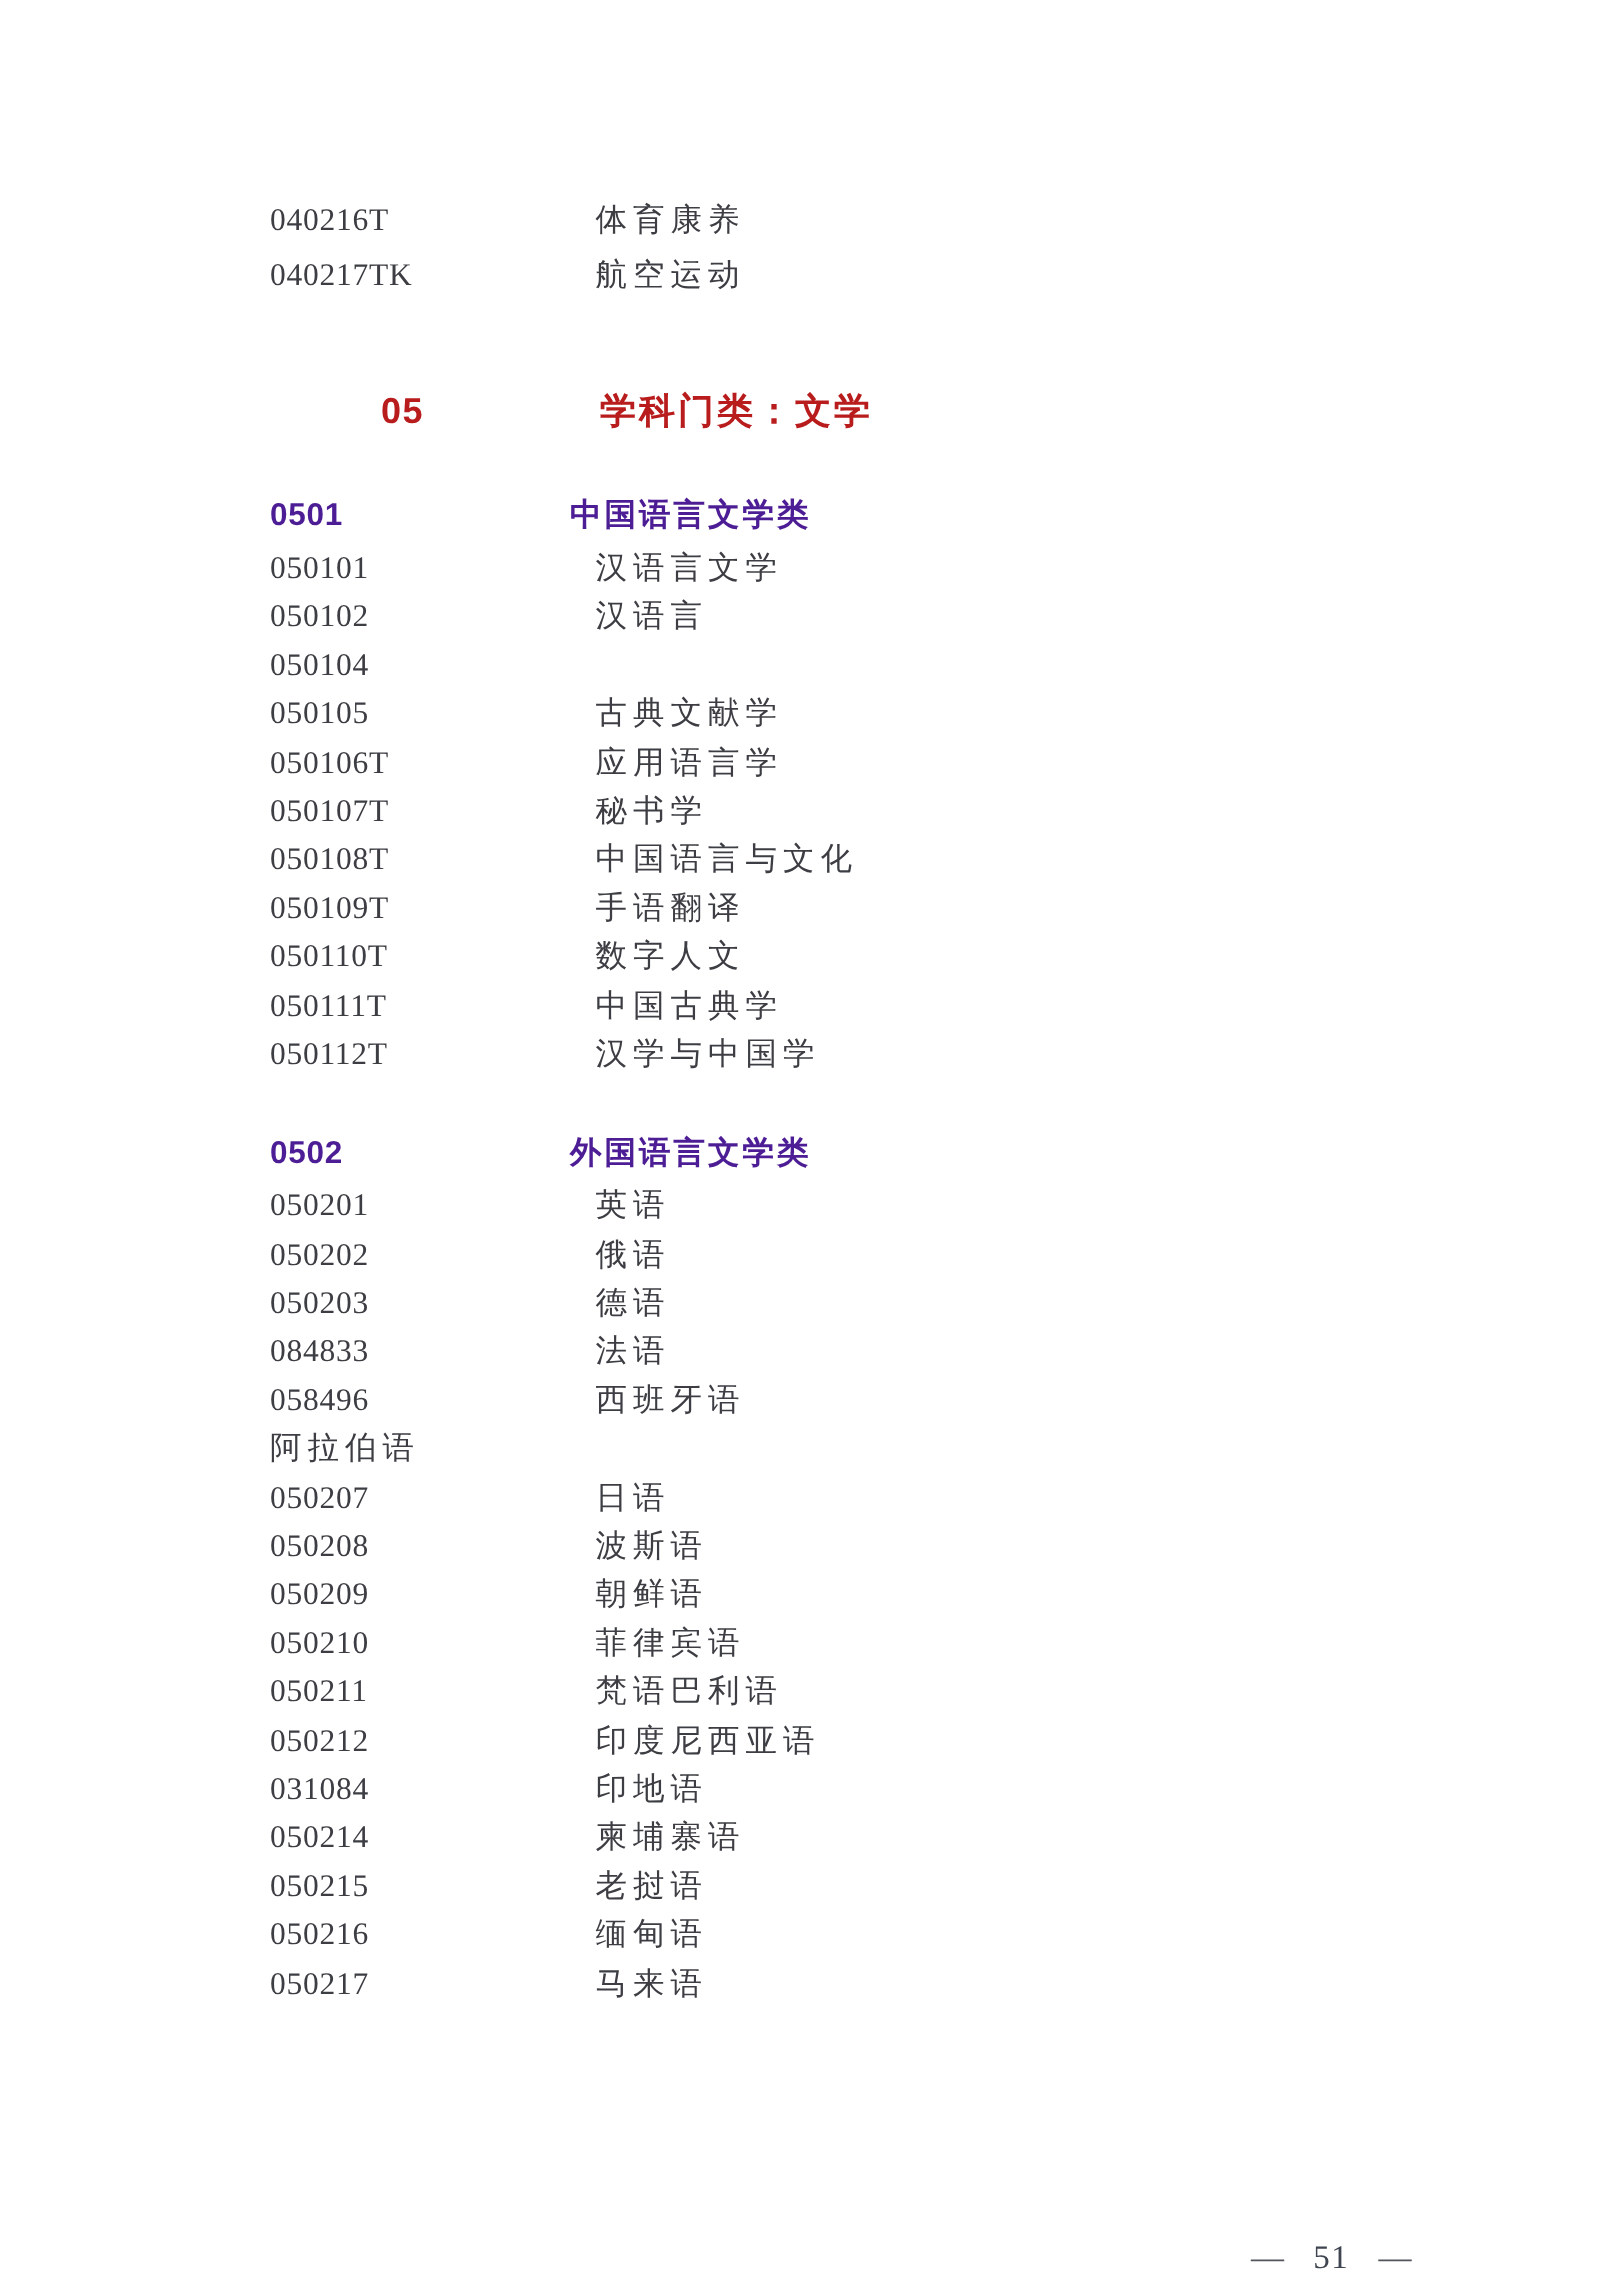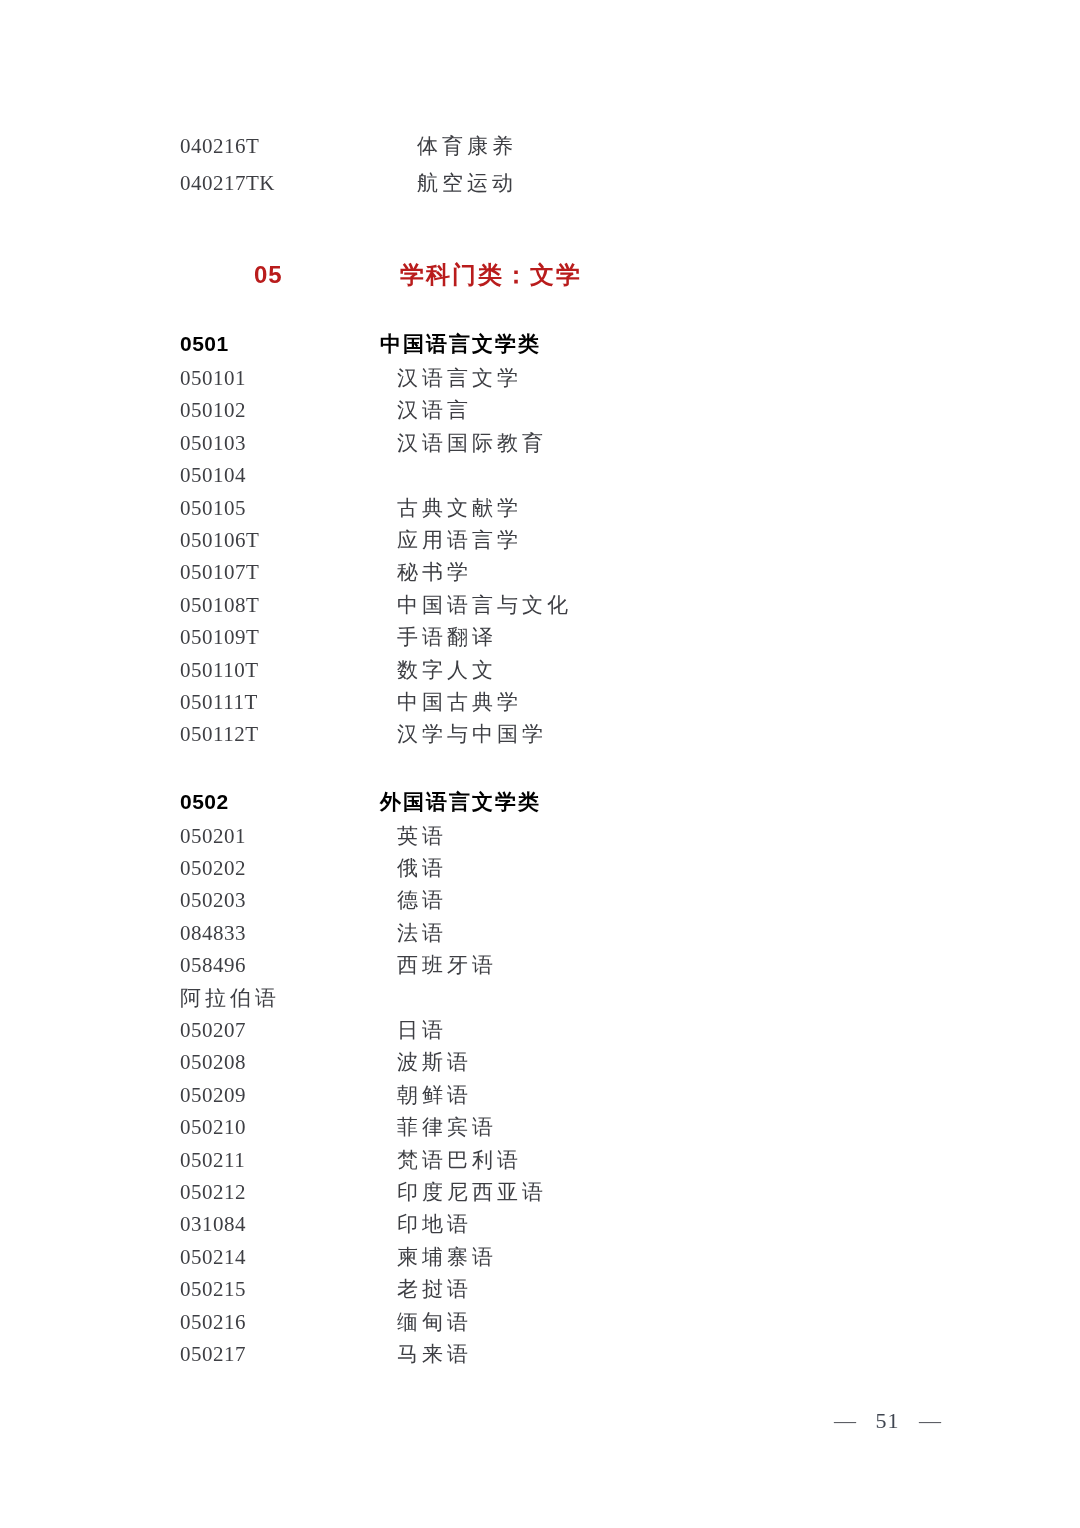--- a/index.html
+++ b/index.html
@@ -35,27 +35,26 @@
     width: 217px;
     letter-spacing: 0.5px;
   }
   .row .name {
     letter-spacing: 4px;
   }
   
   .lead-row {
     height: 37px;
     line-height: 37px;
-    gap: 20px;
   }
   
   .group-row {
     font-family: "Liberation Sans", "DejaVu Sans", sans-serif;
     font-weight: 700;
-    color: #000000;
+    color: #4c1d95;
     height: 36px;
     line-height: 36px;
     margin-top: 12px;
   }
   .group-row .code { flex: 0 0 200px; width: 200px; letter-spacing: 0.5px; }
   .group-row .name { letter-spacing: 2px; }
   .group { margin-top: 0; }
   .group + .group { margin-top: 33px; }
   #groups-container { margin-top: 36px; }
   
@@ -76,21 +75,21 @@
     flex: 0 0 146px;
     width: 146px;
     letter-spacing: 1px;
   }
   .section-header .sec-title {
     letter-spacing: 2px;
   }
   
   .footer {
     position: absolute;
-    top: 1408px;
+    top: 1492px;
     left: 828px;
     font-size: 22px;
     color: #3f4550;
     white-space: nowrap;
   }
   .footer .dash {
     color: #53565c;
     margin: 0 6px;
   }
   .footer .pagenum {
@@ -126,24 +125,20 @@
             <span class="code">0501</span>
             <span class="name">中国语言文学类</span>
           </div>
           <div class="row">
             <span class="code">050101</span>
             <span class="name">汉语言文学</span>
           </div>
           <div class="row">
             <span class="code">050102</span>
             <span class="name">汉语言</span>
-          </div>
-          <div class="row">
-            <span class="code">050103</span>
-            <span class="name">汉语国际教育</span>
           </div>
           <div class="row">
             <span class="code">050104</span>
           </div>
           <div class="row">
             <span class="code">050105</span>
             <span class="name">古典文献学</span>
           </div>
           <div class="row">
             <span class="code">050106T</span>

